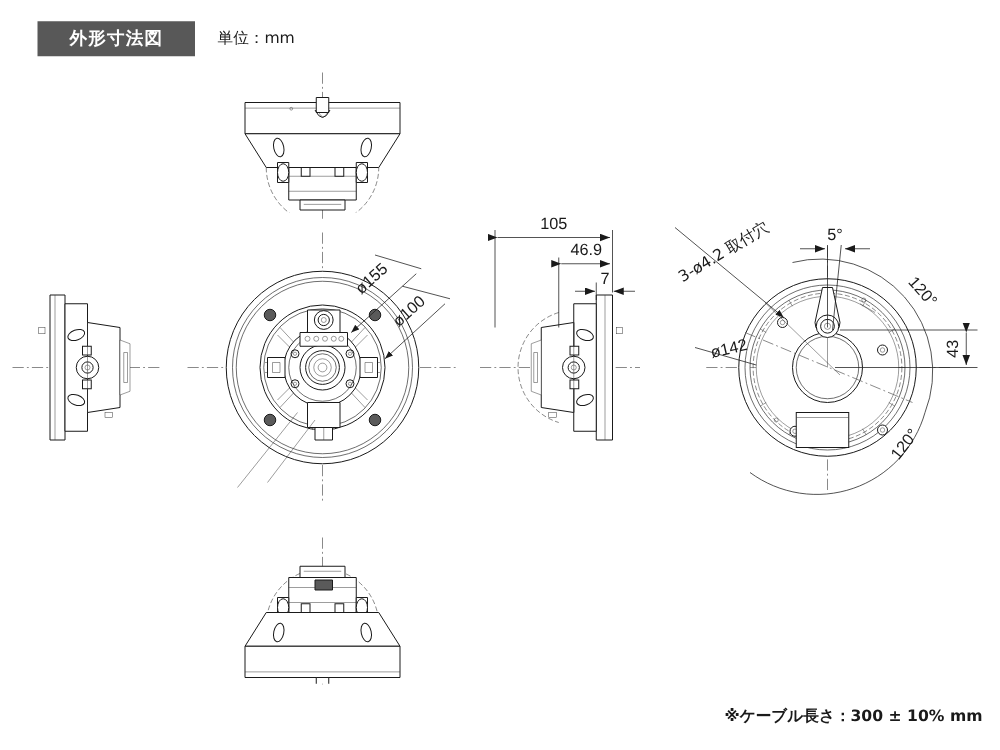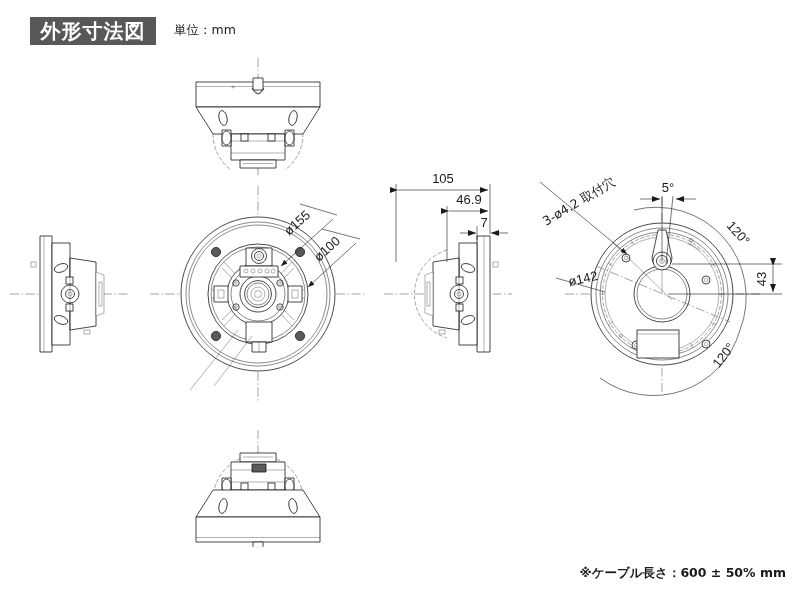--- a/index.html
+++ b/index.html
@@ -10,21 +10,21 @@
     color:#1a1a1a;
   }
   #sheet{position:absolute;inset:0;width:800px;height:600px;}
 
   
   .title-box{
     position:absolute;left:30px;top:17px;width:126px;height:28px;
     background:#585858;display:flex;align-items:center;justify-content:center;
   }
   .title-box span{
-    color:#ffffff;font-size:20px;font-weight:bold;letter-spacing:1px;
+    color:#ffffff;font-size:14px;font-weight:bold;letter-spacing:1px;
     font-family:Liberation Sans, sans-serif;
   }
   .unit-label{
     position:absolute;left:174px;top:22px;font-size:12.5px;font-weight:normal;
     font-family:"DejaVu Sans","Liberation Sans",sans-serif;color:#1a1a1a;
     white-space:nowrap;
   }
   .footnote{
     position:absolute;right:14px;bottom:18px;font-size:12.5px;font-weight:bold;
     font-family:"DejaVu Sans","Liberation Sans",sans-serif;color:#1a1a1a;
@@ -403,14 +403,14 @@
 
         <path class="ln fillw" d="M196,517 L320,517 L320,542 L196,542 Z"></path>
         <line class="ln-hair" x1="196" y1="537.5" x2="320" y2="537.5"></line>
 
         <path class="ln fillw" d="M253,542 L263,542 L263,552 L253,552 Z"></path>
       </g>
     </g>
 
   </svg>
 
-  <div class="footnote">※ケーブル長さ：600 ± 50% mm</div>
+  <div class="footnote">※ケーブル長さ：300 ± 10% mm</div>
 </div>
 
 </body></html>

